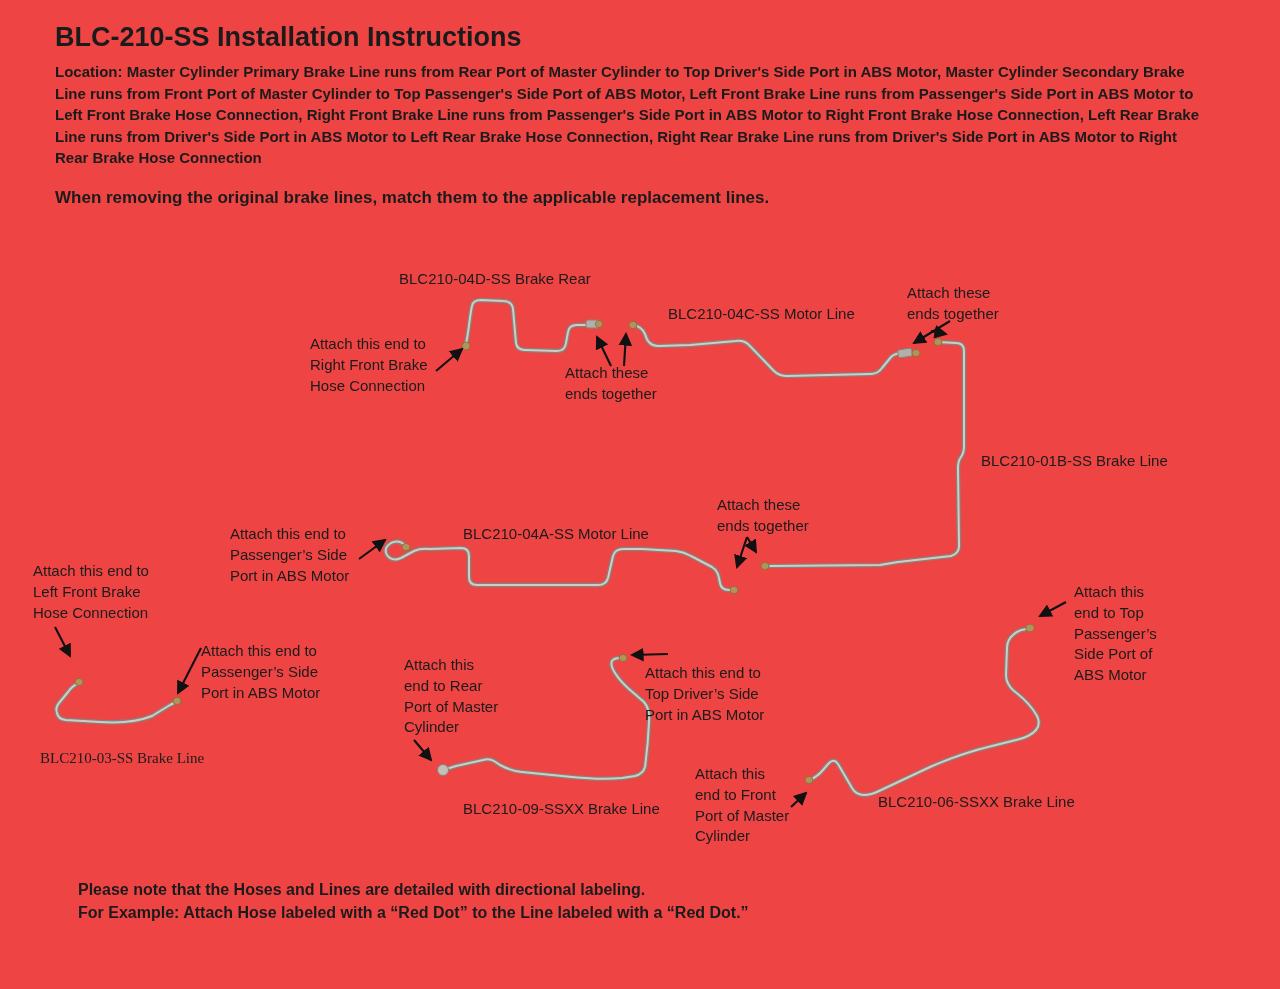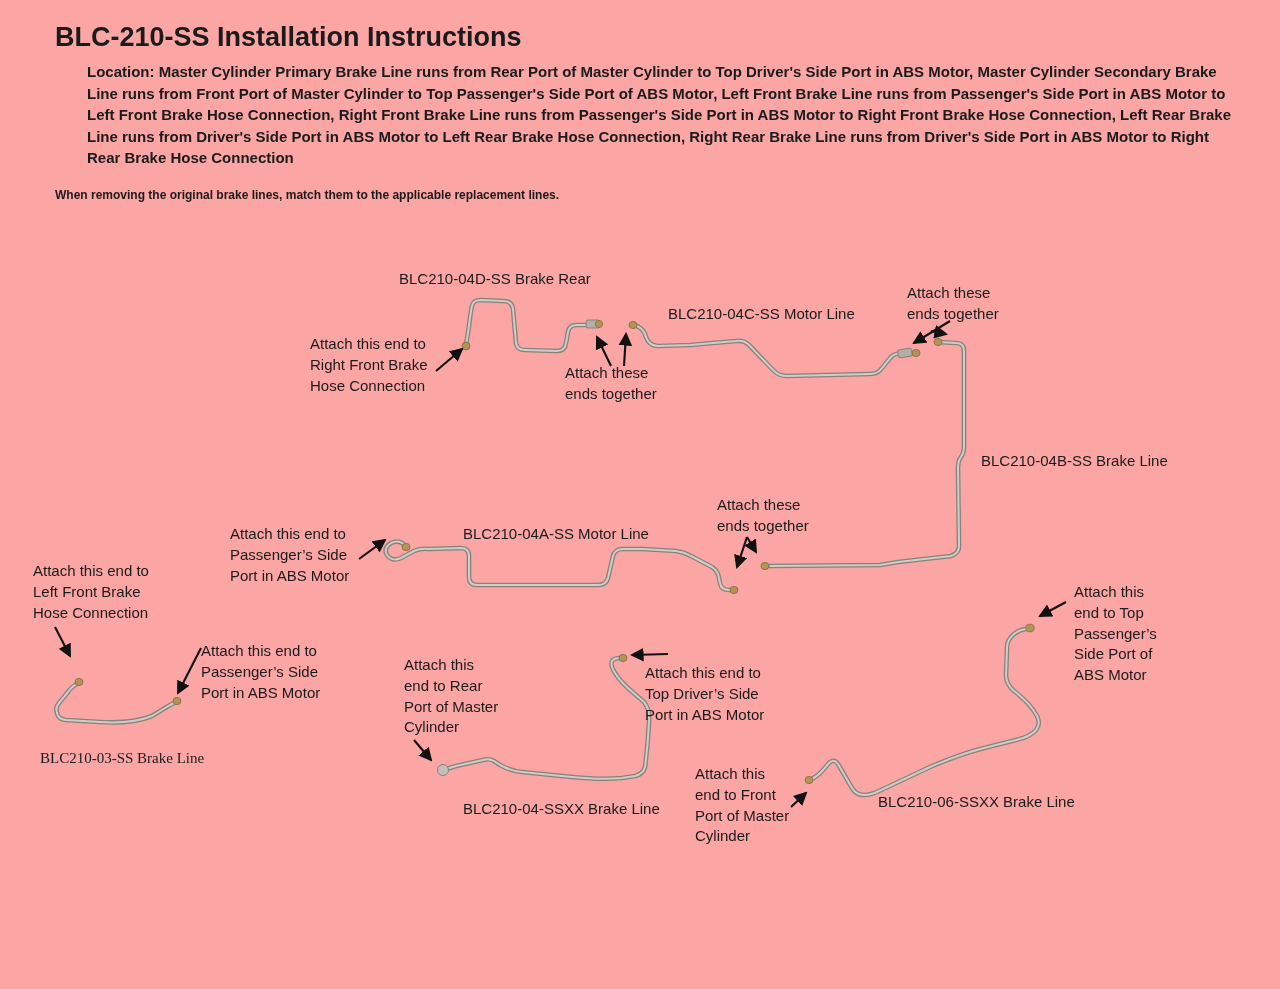--- a/index.html
+++ b/index.html
@@ -1,21 +1,21 @@
 <!DOCTYPE html>
 <html><head>
 <meta charset="utf-8">
 <style>
   html,body{margin:0;padding:0;background:#ffffff;}
-  .canvas{position:relative;width:1280px;height:989px;background:#fca5a5;overflow:hidden;
+  .canvas{position:relative;width:1280px;height:989px;background:#ef4444;overflow:hidden;
           font-family:"Liberation Sans",sans-serif;color:#1b1b1b;}
   .title{position:absolute;left:55px;top:22px;font-size:27px;font-weight:bold;white-space:pre;}
   .loc{position:absolute;left:55px;top:61px;width:1175px;font-size:15px;font-weight:bold;
-       line-height:21.6px;white-space:pre-line;margin-left:32px;}
-  .when{position:absolute;left:55px;top:188px;font-size:12px;font-weight:bold;white-space:pre;}
+       line-height:21.6px;white-space:pre-line;}
+  .when{position:absolute;left:55px;top:188px;font-size:17px;font-weight:bold;white-space:pre;}
   .lbl{position:absolute;font-size:15px;line-height:20.8px;white-space:pre-line;}
   .footer{position:absolute;left:78px;top:878px;font-size:16px;font-weight:bold;line-height:23px;white-space:pre-line;}
   svg{position:absolute;left:0;top:0;}
 </style>
 </head>
 <body>
 
 <div class="canvas">
 
   <div class="title">BLC-210-SS Installation Instructions</div>
@@ -87,24 +87,24 @@
       <line x1="201" y1="648" x2="178" y2="693" marker-end="url(#ah)"></line>
       <line x1="414" y1="740" x2="431" y2="760" marker-end="url(#ah)"></line>
       <line x1="668" y1="654" x2="632" y2="655" marker-end="url(#ah)"></line>
       <line x1="1066" y1="602" x2="1040" y2="616" marker-end="url(#ah)"></line>
       <line x1="791" y1="807" x2="806" y2="793" marker-end="url(#ah)"></line>
     </g>
   </svg>
 
   <div class="lbl" style="left:399px;top:269px;">BLC210-04D-SS Brake Rear</div>
   <div class="lbl" style="left:668px;top:304px;">BLC210-04C-SS Motor Line</div>
-  <div class="lbl" style="left:981px;top:451px;">BLC210-04B-SS Brake Line</div>
+  <div class="lbl" style="left:981px;top:451px;">BLC210-01B-SS Brake Line</div>
   <div class="lbl" style="left:463px;top:524px;">BLC210-04A-SS Motor Line</div>
   <div class="lbl" style="left:40px;top:748px;font-family:Liberation Serif, serif;">BLC210-03-SS Brake Line</div>
-  <div class="lbl" style="left:463px;top:799px;">BLC210-04-SSXX Brake Line</div>
+  <div class="lbl" style="left:463px;top:799px;">BLC210-09-SSXX Brake Line</div>
   <div class="lbl" style="left:878px;top:792px;">BLC210-06-SSXX Brake Line</div>
 
   <div class="lbl" style="left:310px;top:334px;">Attach this end to
 Right Front Brake
 Hose Connection</div>
   <div class="lbl" style="left:565px;top:363px;">Attach these
 ends together</div>
   <div class="lbl" style="left:907px;top:283px;">Attach these
 ends together</div>
   <div class="lbl" style="left:717px;top:495px;">Attach these
@@ -128,14 +128,16 @@
 Port of Master
 Cylinder</div>
   <div class="lbl" style="left:645px;top:663px;">Attach this end to
 Top Driver’s Side
 Port in ABS Motor</div>
   <div class="lbl" style="left:695px;top:764px;">Attach this
 end to Front
 Port of Master
 Cylinder</div>
 
+  <div class="footer">Please note that the Hoses and Lines are detailed with directional labeling.
+For Example: Attach Hose labeled with a “Red Dot” to the Line labeled with a “Red Dot.”</div>
 
 </div>
 
 </body></html>

